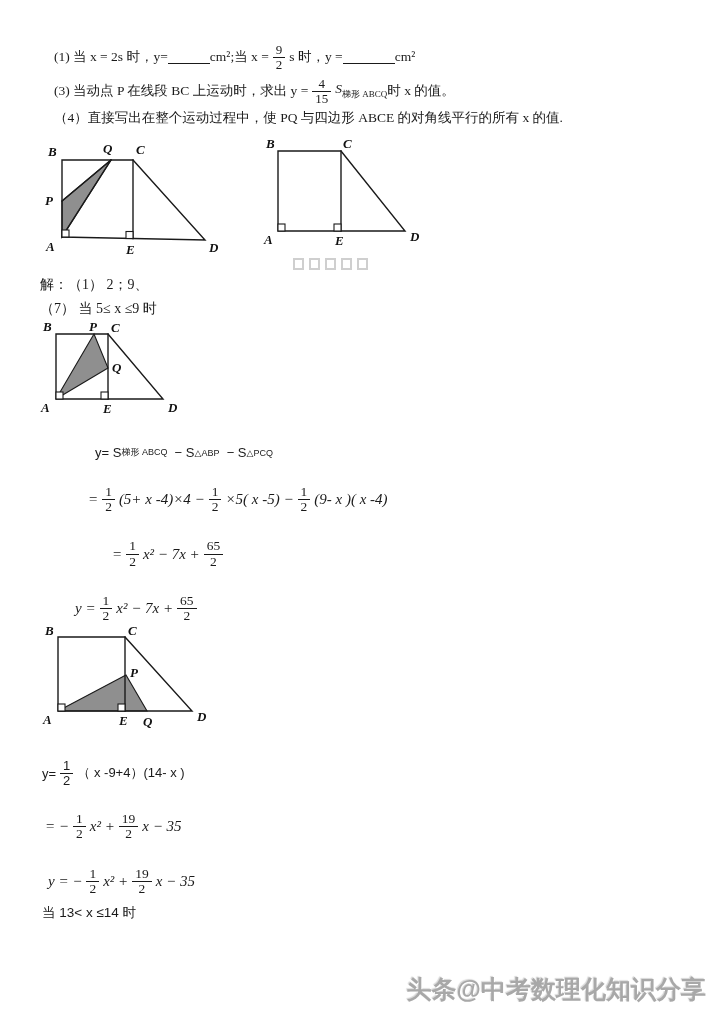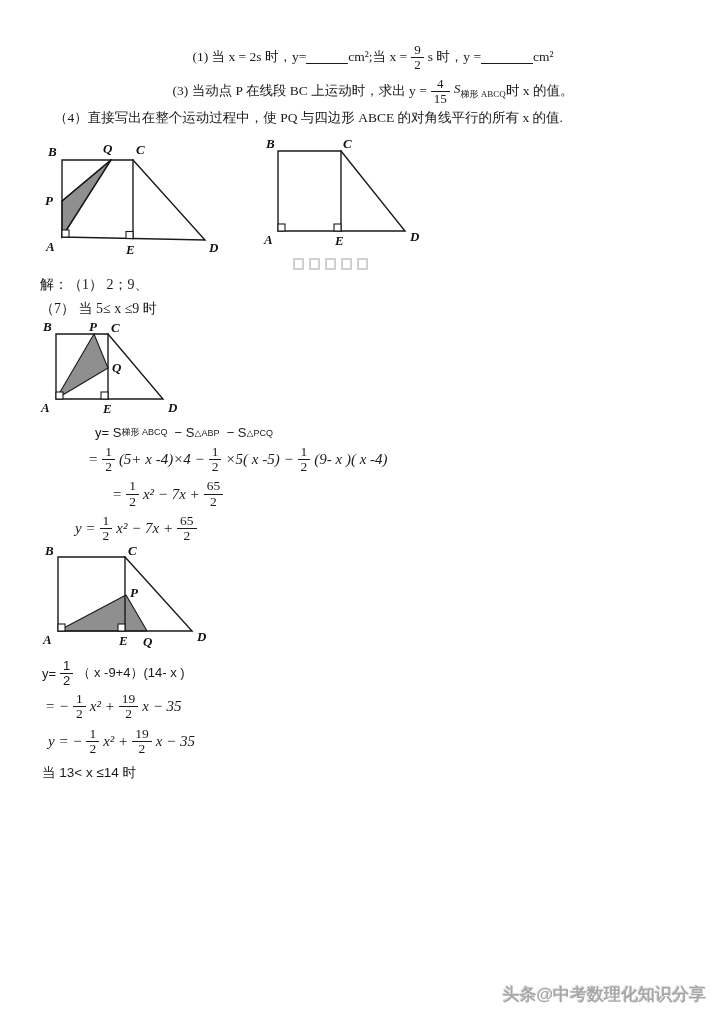--- a/index.html
+++ b/index.html
@@ -10,21 +10,21 @@
     color:#1a1a1a;
     position:relative;
     overflow:hidden;
   }
   .page { padding:40px 28px 0 40px; }
 
   .intro-line { font-size:13.5px; line-height:20px; }
   .prompt { font-size:13.5px; line-height:20px; }
 
   .q { font-size:13.5px; margin-left:14px; line-height:20px; }
-  .q.tall { min-height:34px; display:flex; align-items:center; flex-wrap:nowrap;justify-content:center; }
+  .q.tall { min-height:34px; display:flex; align-items:center; flex-wrap:nowrap; }
   .q.tall > span { white-space:pre; }
 
   .blank { display:inline-block; width:42px; height:13px; border-bottom:1.2px solid #1a1a1a; }
   .blank.wide { width:52px; }
 
   .frac { display:inline-block; vertical-align:middle; text-align:center; margin:0 4px; line-height:1.05; font-size:13px; }
   .frac .fn { display:block; padding:0 3px; border-bottom:1.2px solid #1a1a1a; }
   .frac .fd { display:block; padding:0 3px; }
 
   .ssub { font-size:9px; vertical-align:-4px; letter-spacing:0; }
@@ -35,30 +35,30 @@
   .boxes div { width:11px; height:12px; border:2px solid #cfcfcf; }
 
   svg { display:block; }
   svg .ln { stroke:#1a1a1a; stroke-width:1.4; fill:none; stroke-linecap:square; }
   svg .sh { fill:#8f8f8f; stroke:#1a1a1a; stroke-width:1.1; }
   svg .ra { fill:#ffffff; stroke:#1a1a1a; stroke-width:1.1; }
   svg text { font-family:"Liberation Serif", serif; font-style:italic; font-weight:bold; font-size:13px; fill:#111111; }
 
   .sol { font-size:14px; margin-top:6px; }
   .eq { margin-top:5px; display:flex; align-items:center; }
-  .eq > span { white-space:pre; }
+  .eq > span { white-space:pre;margin-top:20px; }
   .eq-sans { font-family:"Liberation Sans", sans-serif; font-size:13px; }
   .eq-serif { font-family:"Liberation Serif", serif; font-style:italic; font-size:15px; }
   .eq-serif .frac { font-style:normal; font-size:13.5px; }
   .case { font-family:"Liberation Sans", sans-serif; font-size:13.5px; margin-top:8px; margin-left:2px; }
 
   .footer {
     position:absolute; right:14px; bottom:12px;
     font-family:"Liberation Sans", sans-serif;
-    font-size:17px; font-weight:bold;
+    font-size:25px; font-weight:bold;
     color:#a8a8a8;
     text-shadow:1px 1px 0 #ffffff, -1px -1px 1px #d6d6d6;
   }
 </style>
 </head>
 <body>
 
 <div class="page">
 
 

